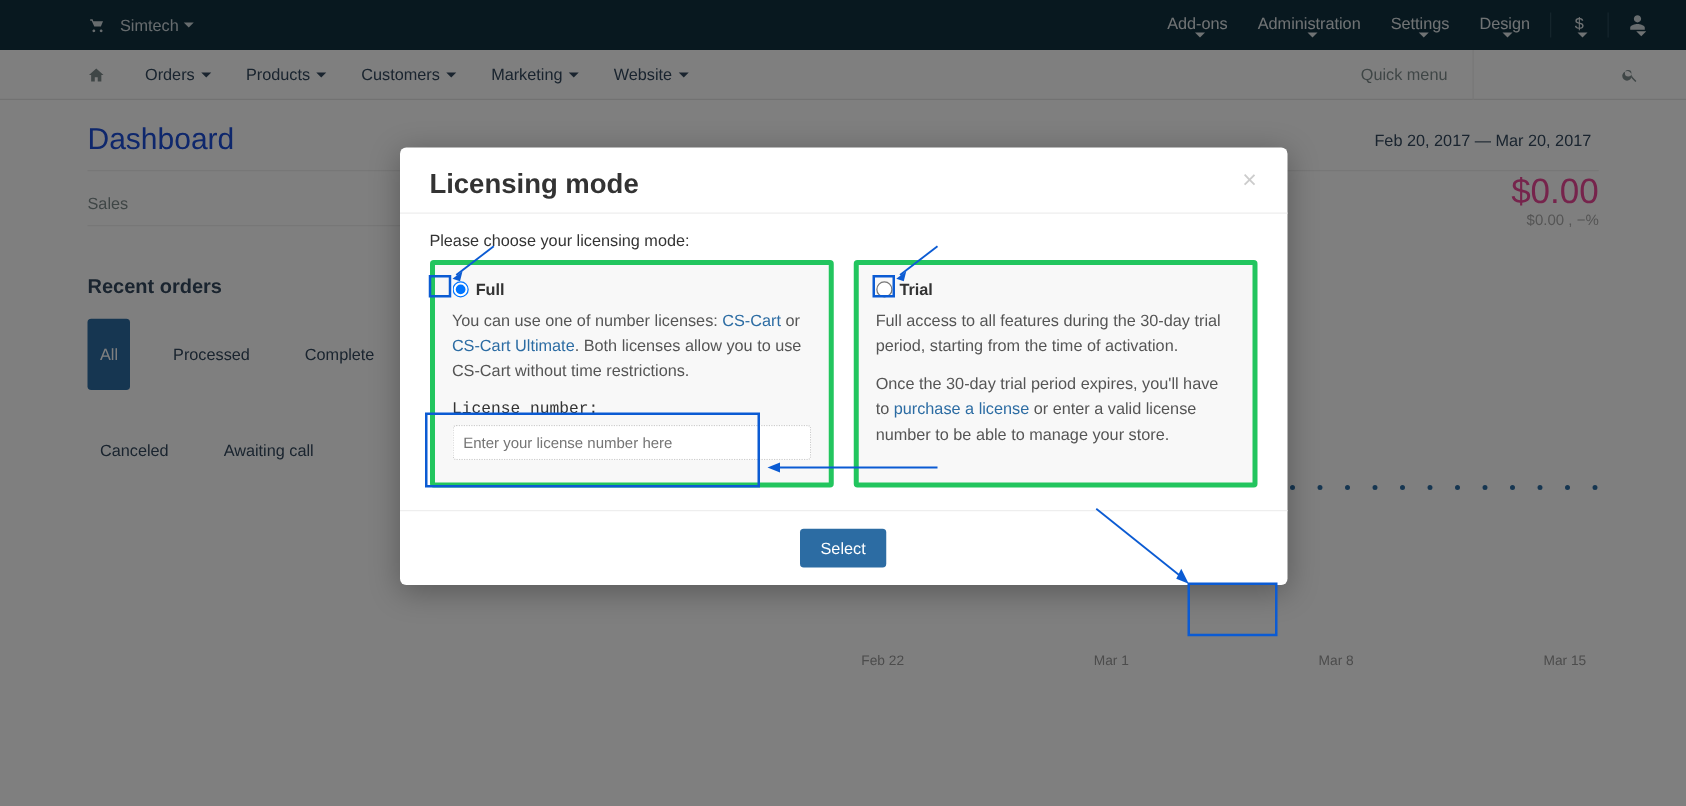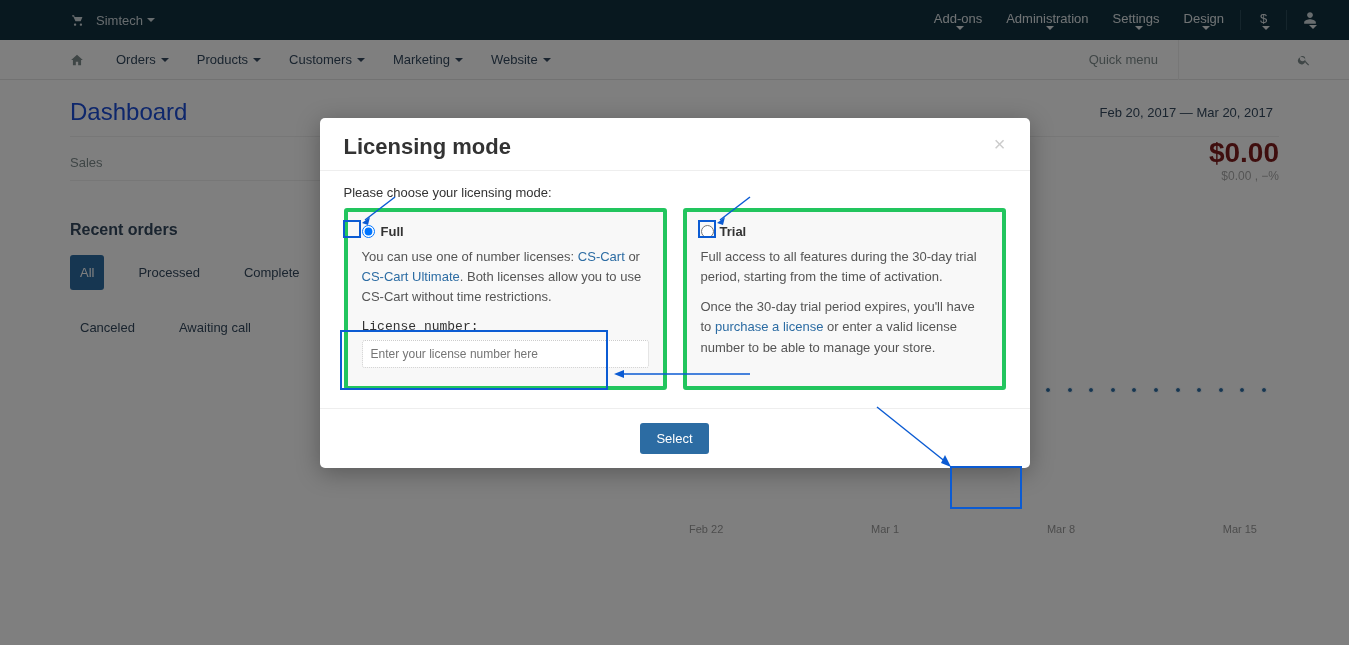--- a/index.html
+++ b/index.html
@@ -31,29 +31,29 @@
 .date-range { color: #34495e; font-size: 13px; cursor: pointer; display: flex; align-items: center; }
 
 hr.sep { border: none; border-top: 1px solid #eee; margin: 0 70px; }
 
 
 .content { padding: 0 70px; display: flex; }
 .left-col { flex: 1; }
 .right-col { width: 600px; position: relative; }
 .section-label { color: #7f8c8d; margin: 18px 0 10px; font-size: 13px; }
 .amount-row { text-align: right; }
-.amount { font-size: 28px; color: #7f1d1d; font-weight: bold; }
+.amount { font-size: 28px; color: #ec4899; font-weight: normal; }
 .sub-amount { color: #aaa; font-size: 12px; text-align: right; }
 .recent-title { color: #34495e; font-size: 16px; font-weight: bold; margin: 40px 0 16px; }
 .tabs { display: flex; flex-wrap: wrap; gap: 10px 24px; align-items: center; }
-.tab { color: #34495e; cursor: pointer; padding: 10px 10px; border-radius: 3px; font-size: 13px; }
+.tab { color: #34495e; cursor: pointer; padding: 21px 10px; border-radius: 3px; font-size: 13px; }
 .tab.active { background: #2c6ca3; color: #fff; }
 
 
-.chart { position: absolute; top: 250px; left: 0; right: 12px; }
+.chart { position: absolute; top: 250px; left: 0; right: 0; }
 .chart-dots { display: flex; justify-content: space-between; }
 .chart-dots .dot { width: 6px; height: 6px; border-radius: 50%; background: #2c6ca3; border: 1px solid #fff; }
 .chart-labels { display: flex; justify-content: space-between; margin-top: 130px; color: #999; font-size: 11px; padding: 0 10px; }
 .chart-axis-y { position: absolute; left: 30px; top: 14px; color: #999; font-size: 11px; }
 .chart-axis-y div { margin-bottom: 14px; }
 
 
 .overlay { position: absolute; inset: 0; background: rgba(0,0,0,0.5); z-index: 100; }
 
 

